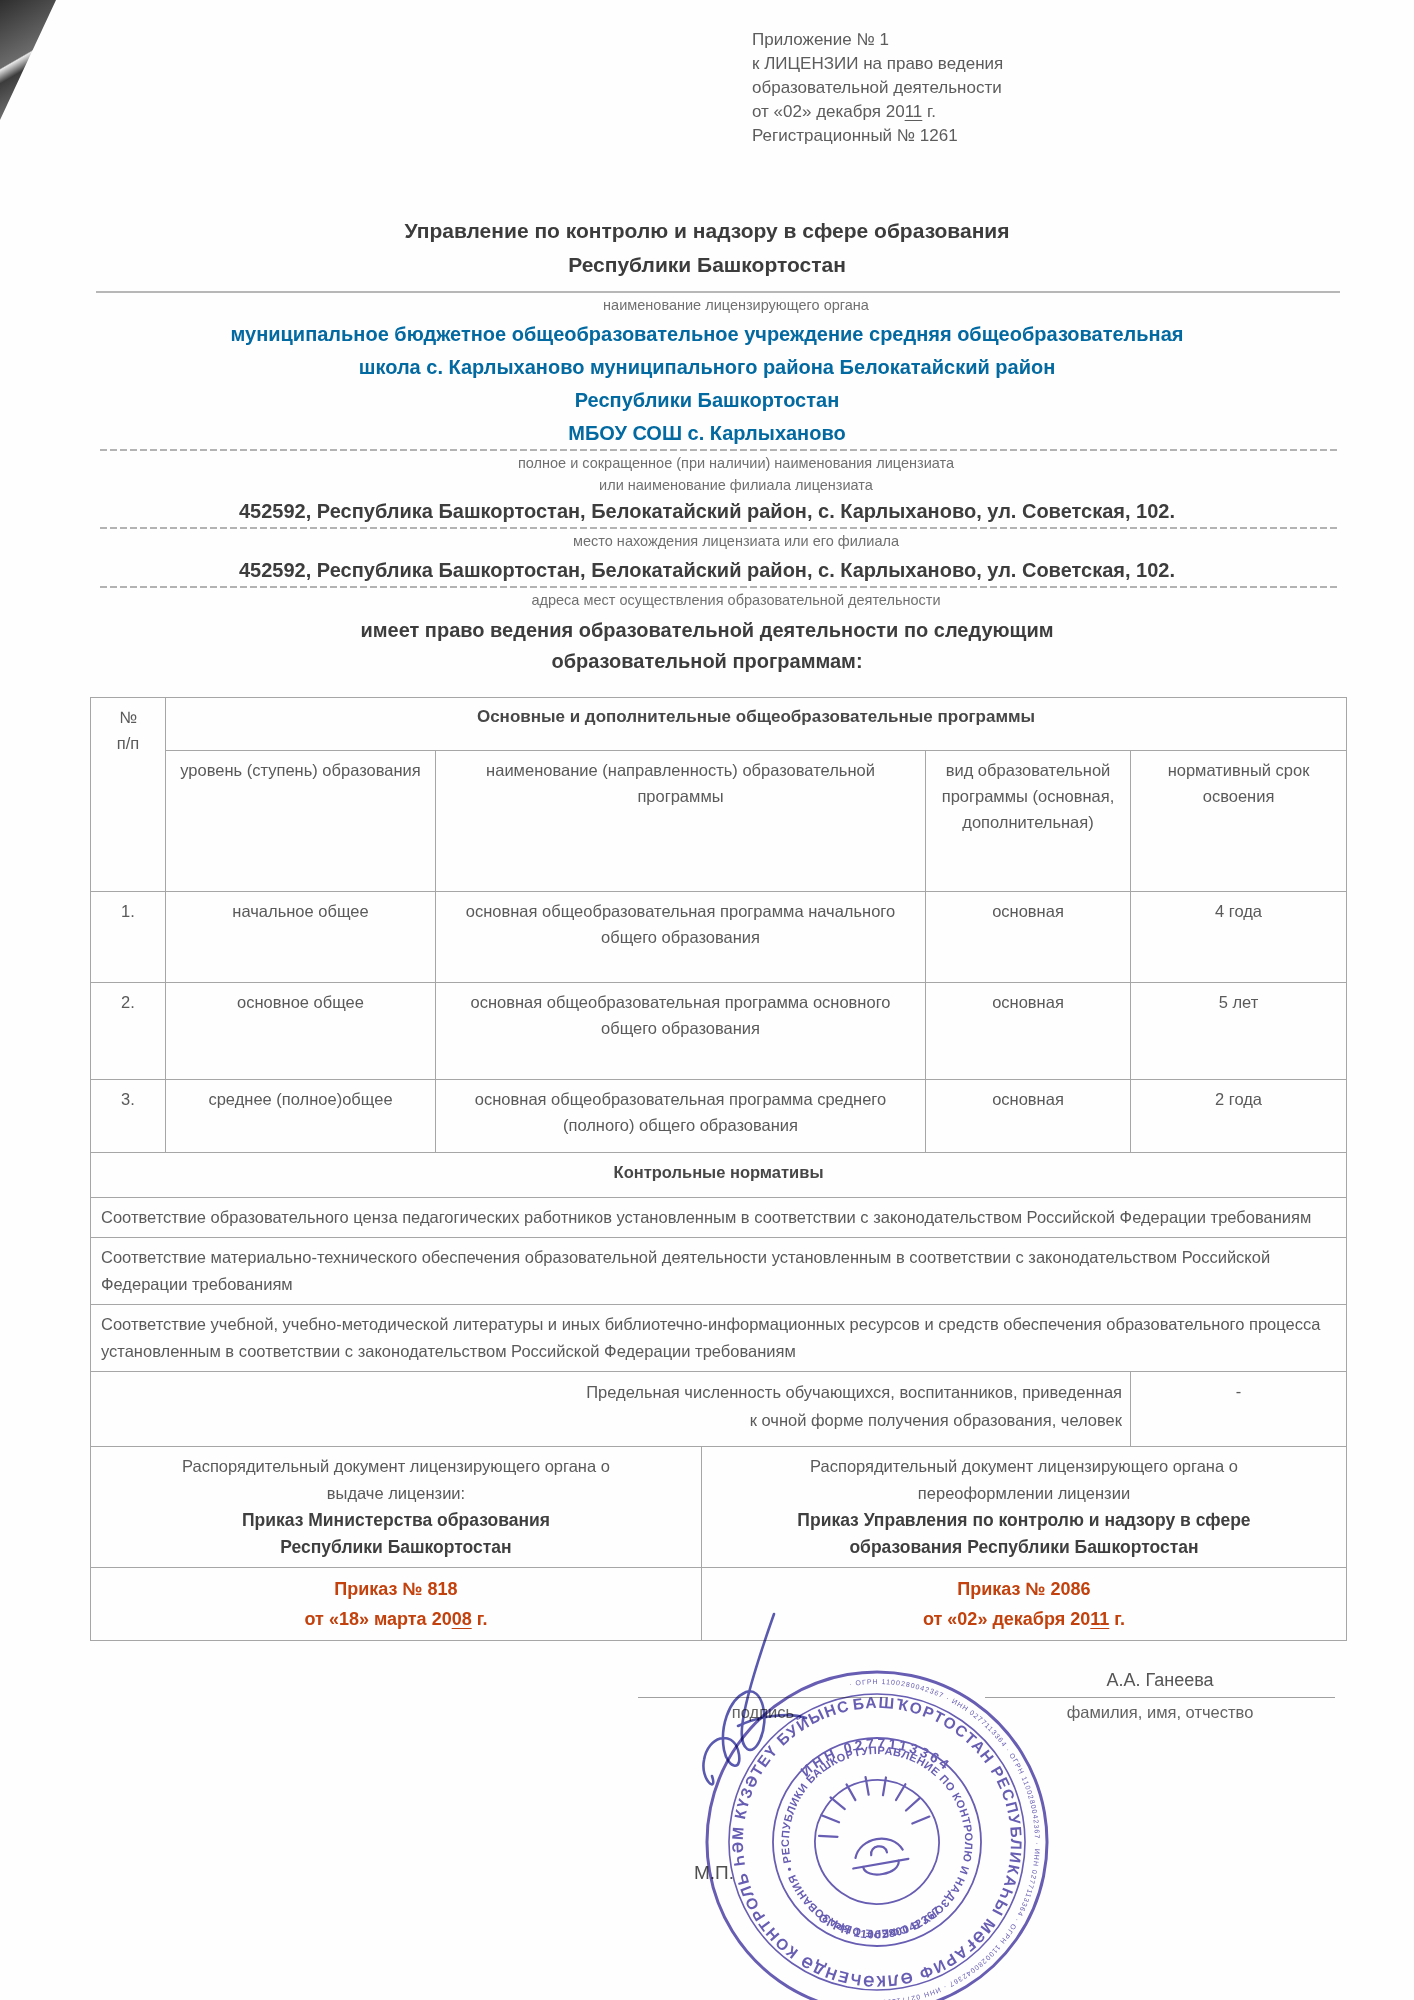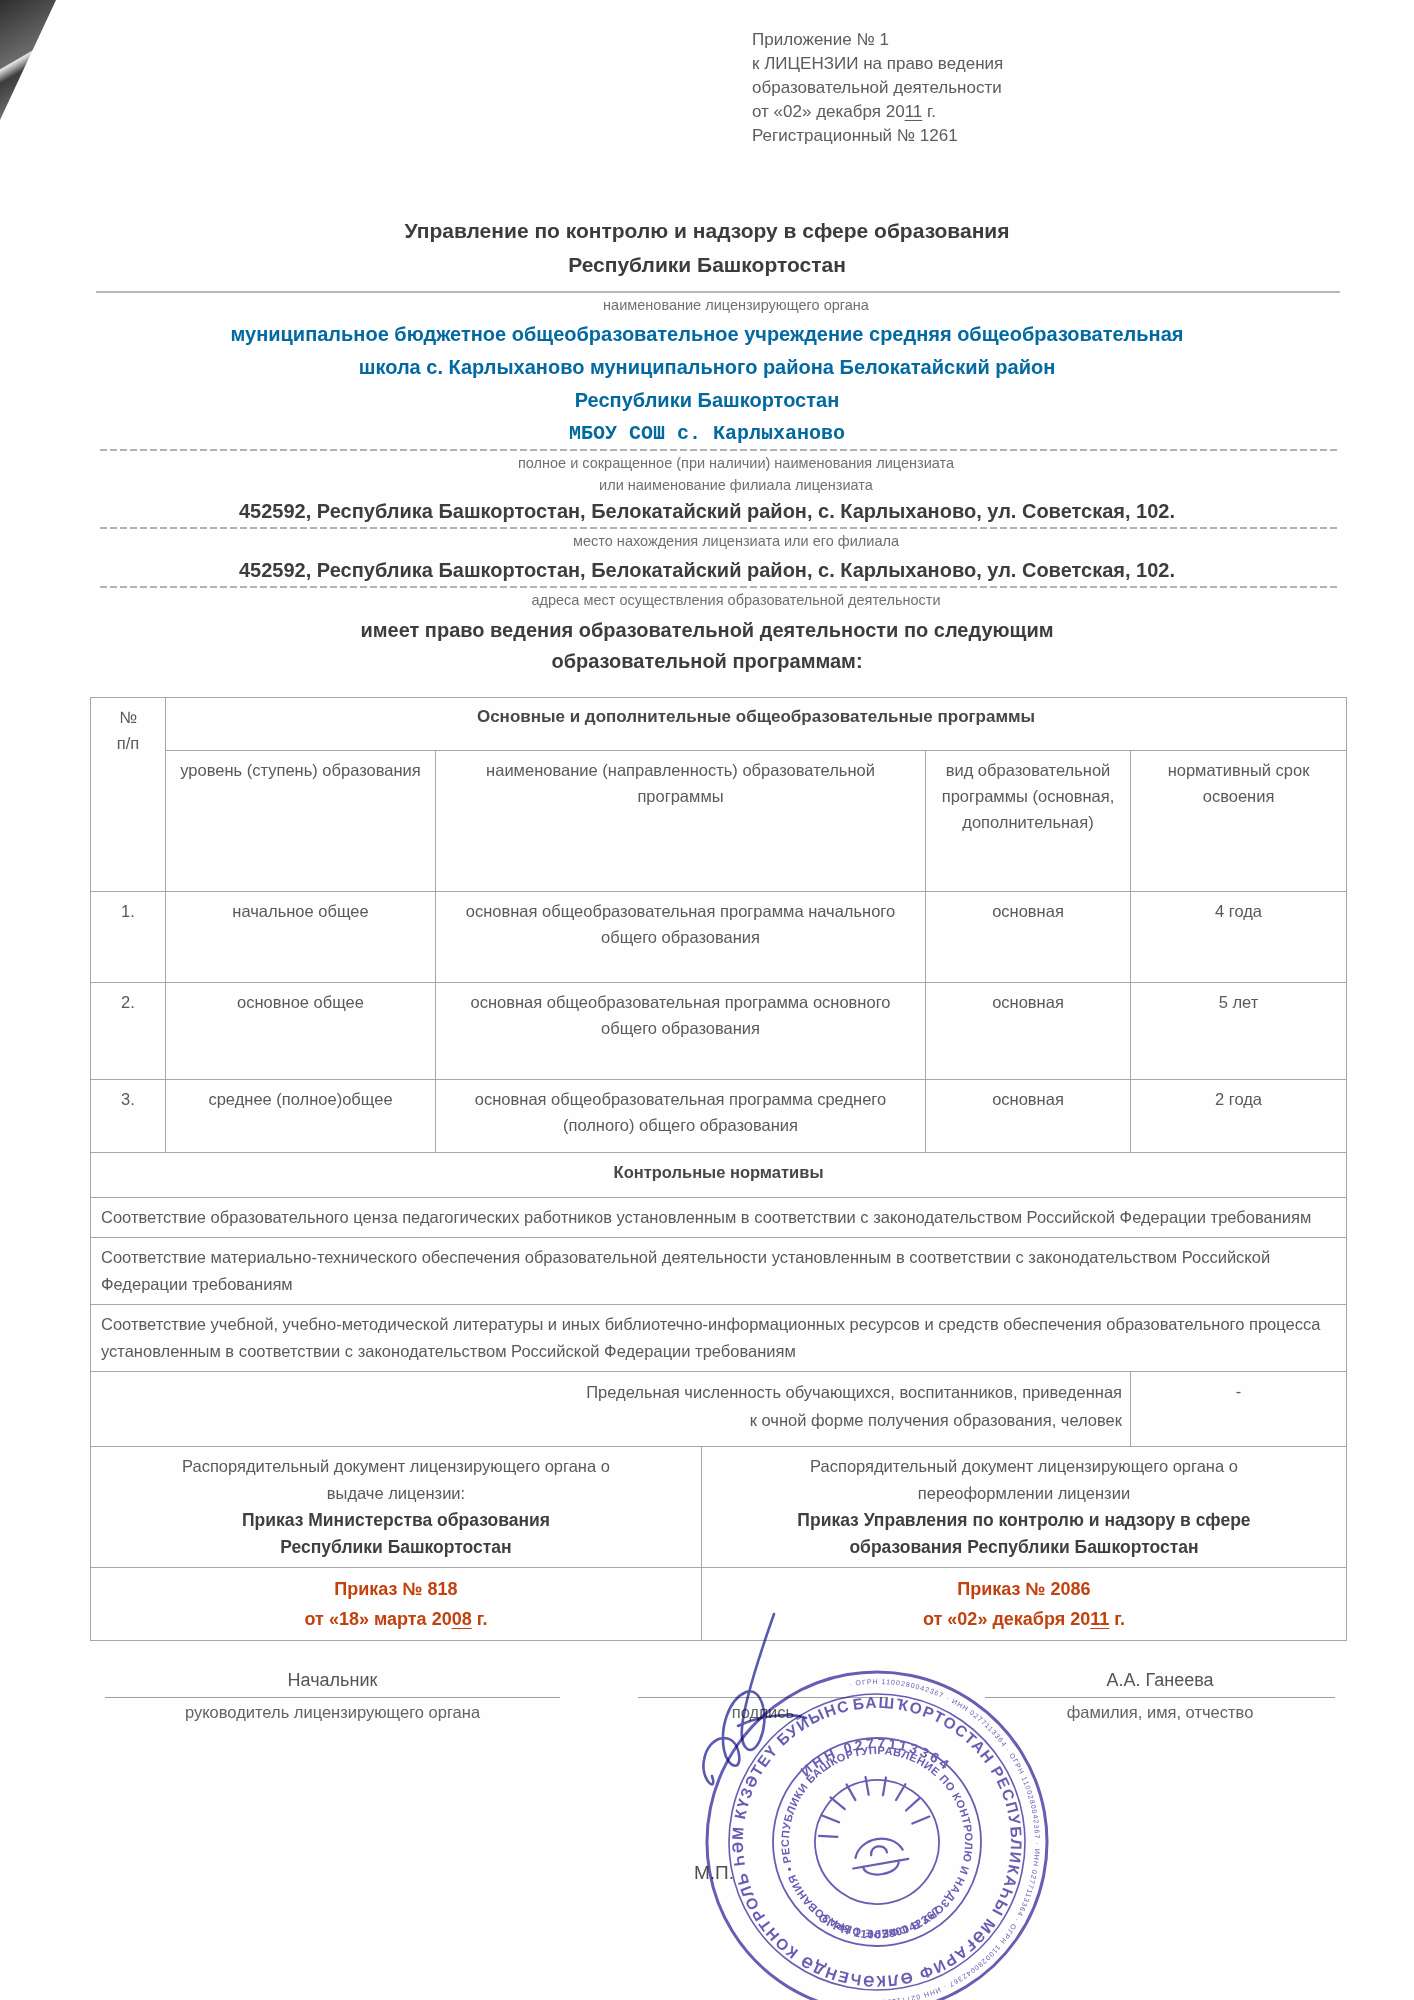--- a/index.html
+++ b/index.html
@@ -72,21 +72,21 @@
   </div>
 
   <div class="cline title" style="top:214px;">Управление по контролю и надзору в сфере образования</div>
   <div class="cline title" style="top:248px;">Республики Башкортостан</div>
   <div class="rule" style="left:96px; top:291px; width:1244px;"></div>
   <div class="cline caption" style="top:295px;">наименование лицензирующего органа</div>
 
   <div class="cline orgname" style="top:318px;">муниципальное бюджетное общеобразовательное  учреждение средняя общеобразовательная</div>
   <div class="cline orgname" style="top:351px;">школа с. Карлыханово  муниципального района Белокатайский район</div>
   <div class="cline orgname" style="top:384px;">Республики Башкортостан</div>
-  <div class="cline orgname" style="top:417px;font-family:Liberation Mono, monospace;">МБОУ СОШ с. Карлыханово</div>
+  <div class="cline orgname" style="top:417px;">МБОУ СОШ с. Карлыханово</div>
   <div class="rule dashed" style="left:100px; top:449px; width:1240px;"></div>
   <div class="cline caption" style="top:453px;">полное и сокращенное (при наличии) наименования лицензиата</div>
   <div class="cline caption" style="top:475px;">или наименование филиала лицензиата</div>
 
   <div class="cline boldline" style="top:497px;">452592, Республика Башкортостан, Белокатайский район, с. Карлыханово, ул. Советская, 102.</div>
   <div class="rule dashed" style="left:100px; top:527px; width:1240px;"></div>
   <div class="cline caption" style="top:531px;">место нахождения лицензиата или его филиала</div>
   <div class="cline boldline" style="top:556px;">452592, Республика Башкортостан, Белокатайский район, с. Карлыханово, ул. Советская, 102.</div>
   <div class="rule dashed" style="left:100px; top:586px; width:1240px;"></div>
   <div class="cline caption" style="top:590px;">адреса мест осуществления образовательной деятельности</div>
@@ -186,26 +186,20 @@
               <div>Приказ № 2086</div>
               <div><span>от «02» декабря 20</span><span class="u">11</span><span> г.</span></div>
             </div>
           </div>
         </td>
       </tr>
     </tbody>
       </table>
   </div>
 
-  <div class="sigblock" style="left:105px; top:1668px; width:455px;">
-    <div class="sig-title">Начальник</div>
-    <div class="sig-line">
-      <div class="sig-caption">руководитель лицензирующего органа</div>
-    </div>
-  </div>
 
   <div class="sigblock" style="left:638px; top:1668px; width:250px;">
     <div class="sig-title">&nbsp;</div>
     <div class="sig-line">
       <div class="sig-caption">подпись</div>
     </div>
   </div>
 
   <div class="sigblock" style="left:985px; top:1668px; width:350px;">
     <div class="sig-title">А.А. Ганеева</div>

